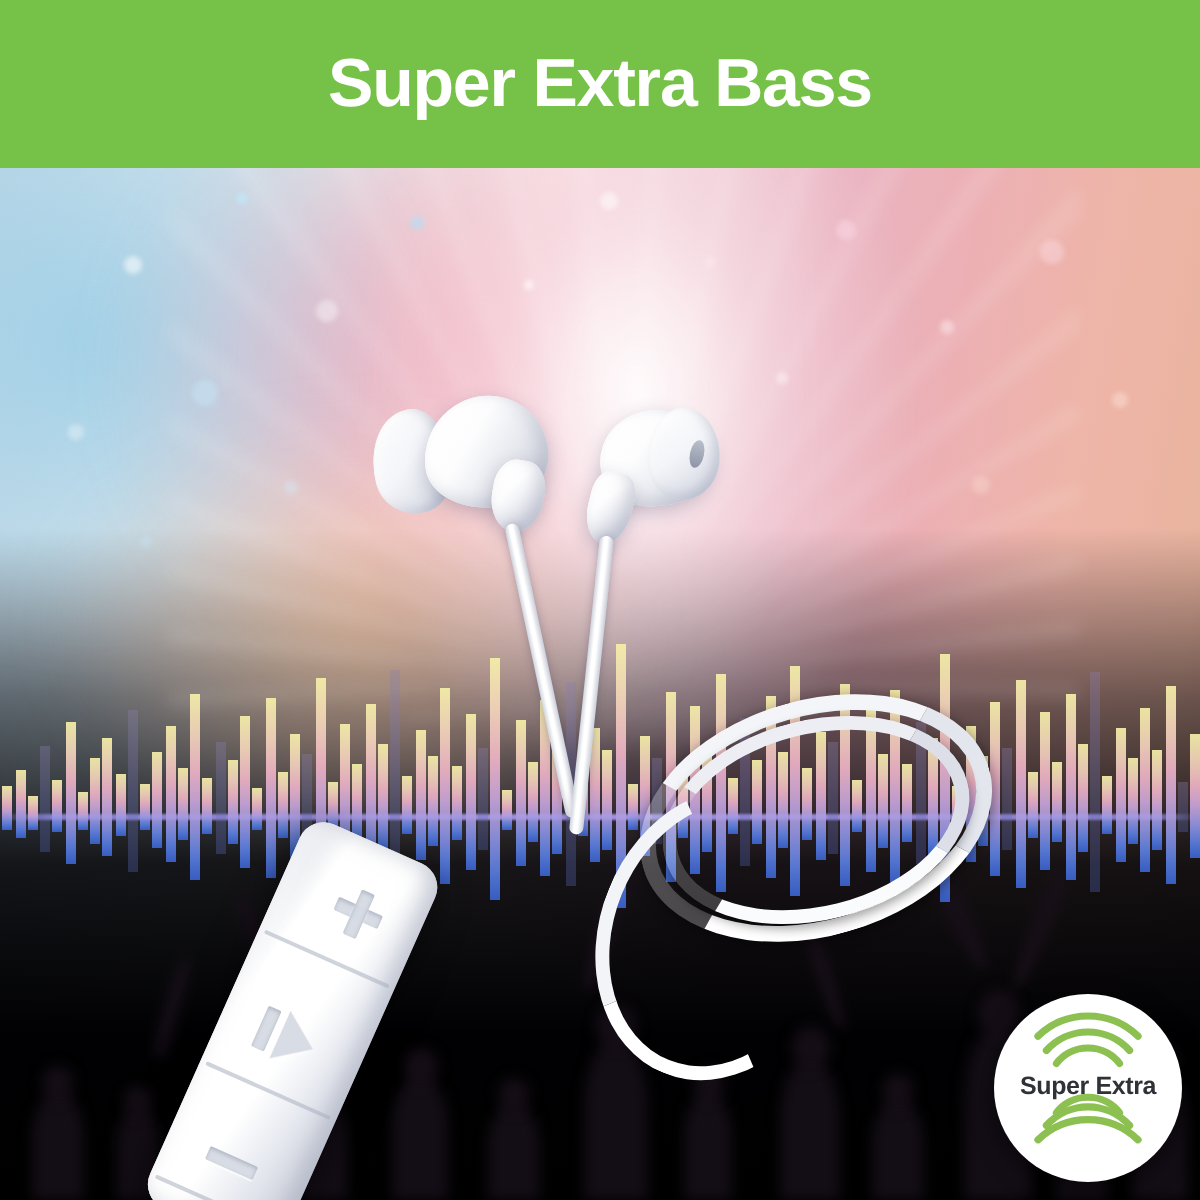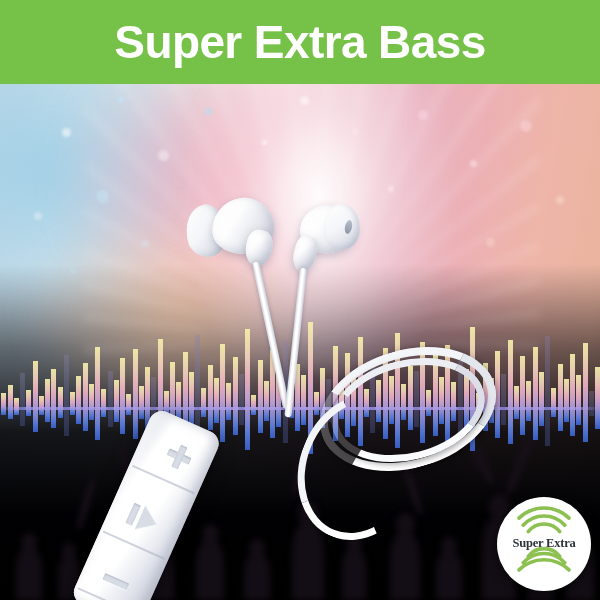--- a/index.html
+++ b/index.html
@@ -162,21 +162,21 @@
   .remote-seam { position:absolute; left:4%; width:92%; height:2px;
                  background:rgba(168,175,192,.55); border-radius:2px; }
 
   
   .header {
     position:absolute; left:0; top:0; width:600px; height:84px;
     display:flex; align-items:center; justify-content:center;
   }
   .header-title {
     color:#ffffff;
-    font-size:46px;
+    font-size:34px;
     font-weight:bold;
     letter-spacing:-0.6px;
     line-height:1;
     text-align:right;
     white-space:nowrap;
   }
 
   
   .subtitle {
     position:absolute; left:14px; top:100px; width:470px;
@@ -422,21 +422,21 @@
       <div class="btn-glyph" style="left:22px;top:172px;width:26px;height:7px;"></div>
       <div class="remote-seam" style="top:196px;"></div>
     </div>
   </div>
 
   <div class="header" id="headerBand" style="background: rgb(118, 194, 72);">
     <div class="header-title" style="color: rgb(255, 255, 255);">Super Extra Bass</div>
   </div>
 
 
-  <div class="badge" style="background: rgb(255, 255, 255); font-family: Liberation Serif, serif;">
+  <div class="badge" style="background: rgb(255, 255, 255);">
     <svg viewBox="0 0 94 94" id="badgeArcs">
         <path d="M 31.24 34.69 A 20 20 0 0 1 62.76 34.69" stroke="#8cc152" stroke-width="3.6" stroke-linecap="round" fill="none"></path>
         <path d="M 26.19 28.26 A 28 28 0 0 1 67.81 28.26" stroke="#8cc152" stroke-width="3.6" stroke-linecap="round" fill="none"></path>
         <path d="M 21.99 21.10 A 36 36 0 0 1 72.01 21.10" stroke="#8cc152" stroke-width="3.6" stroke-linecap="round" fill="none"></path>
         <path d="M 62.76 59.31 A 20 20 0 0 0 31.24 59.31" stroke="#8cc152" stroke-width="3.6" stroke-linecap="round" fill="none"></path>
         <path d="M 67.81 65.74 A 28 28 0 0 0 26.19 65.74" stroke="#8cc152" stroke-width="3.6" stroke-linecap="round" fill="none"></path>
         <path d="M 72.01 72.90 A 36 36 0 0 0 21.99 72.90" stroke="#8cc152" stroke-width="3.6" stroke-linecap="round" fill="none"></path>
       </svg>
     <div class="badge-text">
       <span class="badge-super">Super Extra</span>

